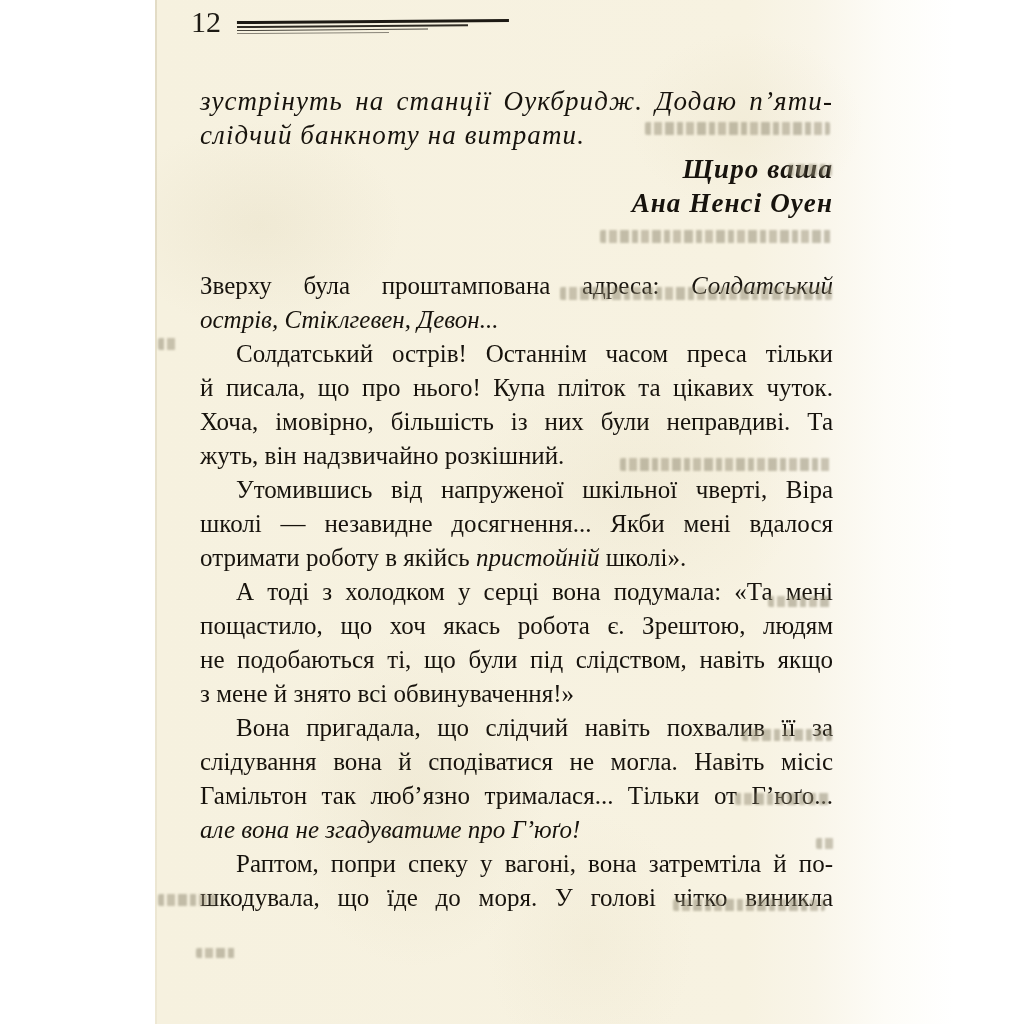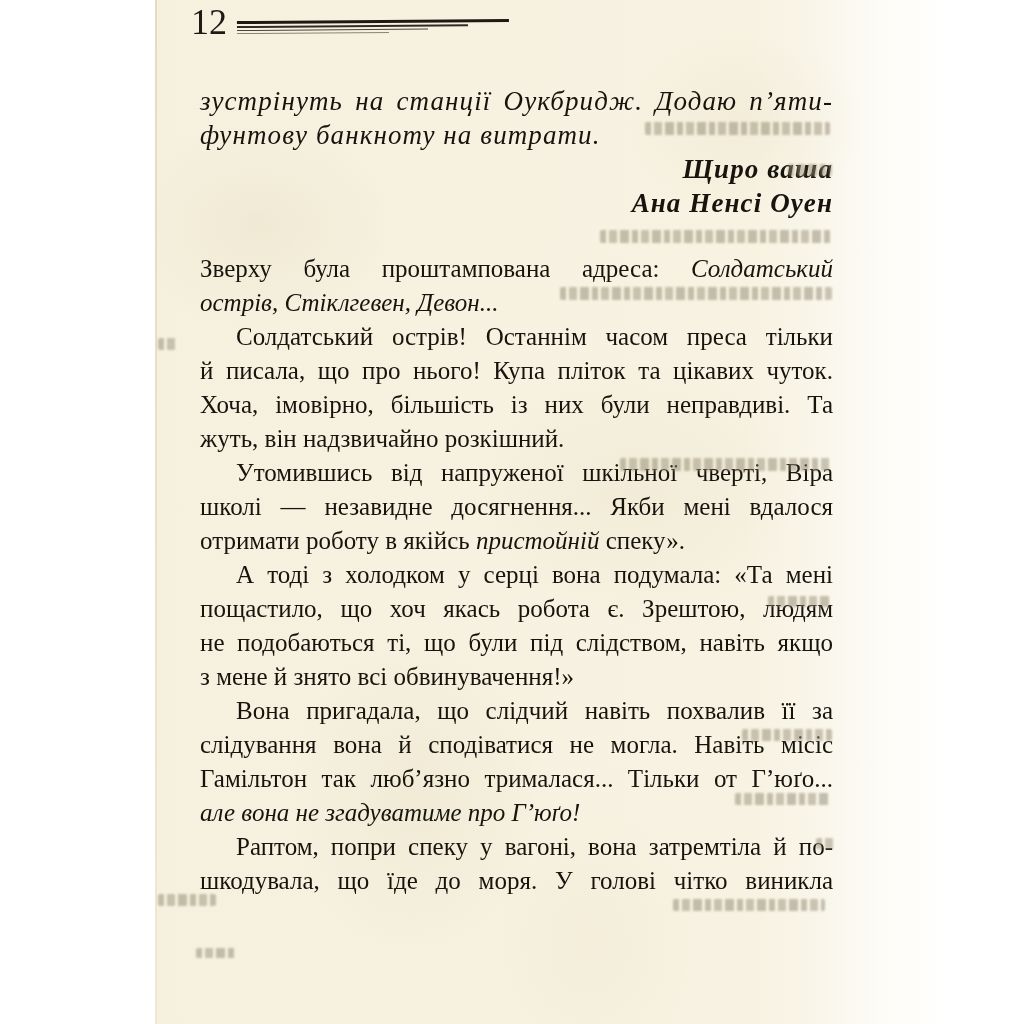--- a/index.html
+++ b/index.html
@@ -24,21 +24,21 @@
       radial-gradient(ellipse 200px 260px at 30% 78%, rgba(213,202,168,.18), transparent 65%),
       radial-gradient(ellipse 180px 140px at 68% 12%, rgba(224,214,182,.20), transparent 65%),
       radial-gradient(ellipse 160px 200px at 50% 92%, rgba(224,214,182,.16), transparent 65%);
   }
   .paper-edge { position:absolute; left:155px; top:0; width:2px; height:1024px;
     background:linear-gradient(180deg, rgba(190,180,150,.35), rgba(190,180,150,.15)); }
 
   
   .pageno {
     position:absolute; left:191px; top:6px;
-    font-size:36px; line-height:32px; color:#1d1a14;
+    font-size:30px; line-height:32px; color:#1d1a14;
   }
   .rules { position:absolute; left:237px; top:20px; width:280px; height:18px;
     transform:rotate(-0.45deg); }
   .rules div { position:absolute; left:0; background:#1d1a14; }
   .rule1 { top:0;    width:272px; height:2.6px; }
   .rule2 { top:4.6px;width:231px; height:2px;  opacity:.92; }
   .rule3 { top:8.6px;width:191px; height:1.6px;opacity:.80; }
   .rule4 { top:12px; width:152px; height:1.1px;opacity:.50; }
 
   
@@ -74,32 +74,32 @@
 
   <div class="rules">
     <div class="rule1"></div>
     <div class="rule2"></div>
     <div class="rule3"></div>
     <div class="rule4"></div>
   </div>
 
   <div class="text-block">
       <div class="line j letter"><span class="it">зустрінуть на станції Оукбридж. Додаю п’яти-</span></div>
-      <div class="line l letter"><span class="it">фунтову банкноту на витрати.</span></div>
+      <div class="line l letter"><span class="it">слідчий банкноту на витрати.</span></div>
       <div class="line r letter"><span class="it">Щиро ваша</span></div>
       <div class="line r letter"><span class="it">Ана Ненсі Оуен</span></div>
-      <div class="line j" style="margin-top: 32px;"><span>Зверху була проштампована адреса: </span><span class="it">Солдатський</span></div>
+      <div class="line j" style="margin-top: 49px;"><span>Зверху була проштампована адреса: </span><span class="it">Солдатський</span></div>
       <div class="line l"><span class="it">острів, Стіклгевен, Девон...</span></div>
       <div class="line j ind"><span>Солдатський острів! Останнім часом преса тільки</span></div>
       <div class="line j"><span>й писала, що про нього! Купа пліток та цікавих чуток.</span></div>
       <div class="line j"><span>Хоча, імовірно, більшість із них були неправдиві. Та</span></div>
       <div class="line l"><span>жуть, він надзвичайно розкішний.</span></div>
       <div class="line j ind"><span>Утомившись від напруженої шкільної чверті, Віра</span></div>
       <div class="line j"><span>школі — незавидне досягнення... Якби мені вдалося</span></div>
-      <div class="line l"><span>отримати роботу в якійсь </span><span class="it">пристойній</span><span> спеку».</span></div>
+      <div class="line l"><span>отримати роботу в якійсь </span><span class="it">пристойній</span><span> школі».</span></div>
       <div class="line j ind"><span>А тоді з холодком у серці вона подумала: «Та мені</span></div>
       <div class="line j"><span>пощастило, що хоч якась робота є. Зрештою, людям</span></div>
       <div class="line j"><span>не подобаються ті, що були під слідством, навіть якщо</span></div>
       <div class="line l"><span>з мене й знято всі обвинувачення!»</span></div>
       <div class="line j ind"><span>Вона пригадала, що слідчий навіть похвалив її за</span></div>
       <div class="line j"><span>слідування вона й сподіватися не могла. Навіть місіс</span></div>
       <div class="line j"><span>Гамільтон так люб’язно трималася... Тільки от Г’юґо...</span></div>
       <div class="line l"><span class="it">але вона не згадуватиме про Г’юґо!</span></div>
       <div class="line j ind"><span>Раптом, попри спеку у вагоні, вона затремтіла й по-</span></div>
       <div class="line j"><span>шкодувала, що їде до моря. У голові чітко виникла</span></div>

